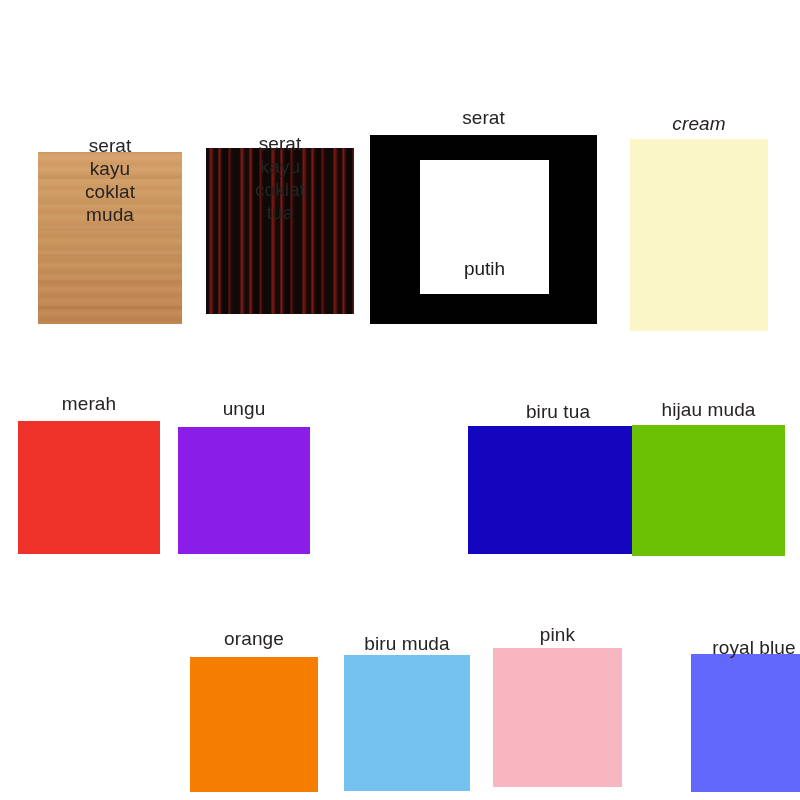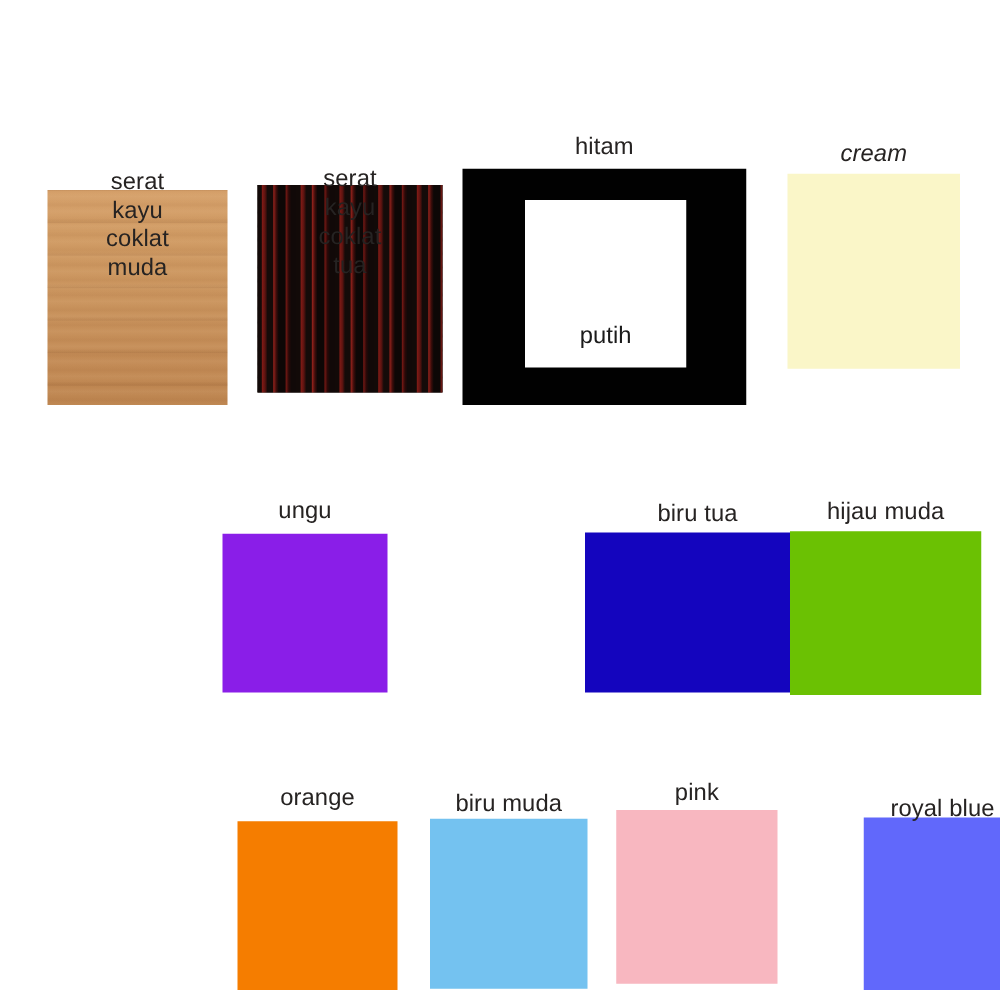--- a/index.html
+++ b/index.html
@@ -121,28 +121,32 @@
         <div class="swatch-box wood-dark"></div>
         <div class="swatch-label two-line" style="top: -52px;">serat kayu
 coklat tua</div>
       </div>
       <div class="swatch-cell" style="left: 370px; top: 135px; width: 227px; height: 189px;">
         <div class="swatch-box frame-black" style="background: rgb(1, 1, 1);">
           <div class="frame-window" style="left: 50px; top: 25px; width: 129px; height: 134px; background: rgb(255, 255, 255); text-align: center;">
             <div class="frame-window-label" style="top: 98px;">putih</div>
           </div>
         </div>
-        <div class="swatch-label" style="top: -29px;">hitam</div>
+        <div class="swatch-label" style="top: -29px;">serat</div>
       </div>
-      <div class="swatch-cell" style="left: 630px; top: 139px; width: 138px; height: 156px; font-style: italic;">
+      <div class="swatch-cell" style="left: 630px; top: 139px; width: 138px; height: 192px; font-style: italic;">
         <div class="swatch-box" style="background: rgb(250, 246, 200);"></div>
         <div class="swatch-label" style="top: -27px;">cream</div>
       </div>
     </div>
     <div style="position: absolute; inset: 0px;">
+      <div class="swatch-cell" style="left: 18px; top: 421px; width: 142px; height: 133px;">
+        <div class="swatch-box" style="background: rgb(238, 50, 41);"></div>
+        <div class="swatch-label" style="top: -29px;">merah</div>
+      </div>
       <div class="swatch-cell" style="left: 178px; top: 427px; width: 132px; height: 127px;">
         <div class="swatch-box" style="background: rgb(138, 30, 232);"></div>
         <div class="swatch-label" style="top: -30px;">ungu</div>
       </div>
       <div class="swatch-cell" style="left: 468px; top: 426px; width: 180px; height: 128px;">
         <div class="swatch-box" style="background: rgb(20, 5, 190);"></div>
         <div class="swatch-label" style="top: -26px;">biru tua</div>
       </div>
       <div class="swatch-cell" style="left: 632px; top: 425px; width: 153px; height: 131px;">
         <div class="swatch-box" style="background: rgb(107, 193, 3);"></div>

